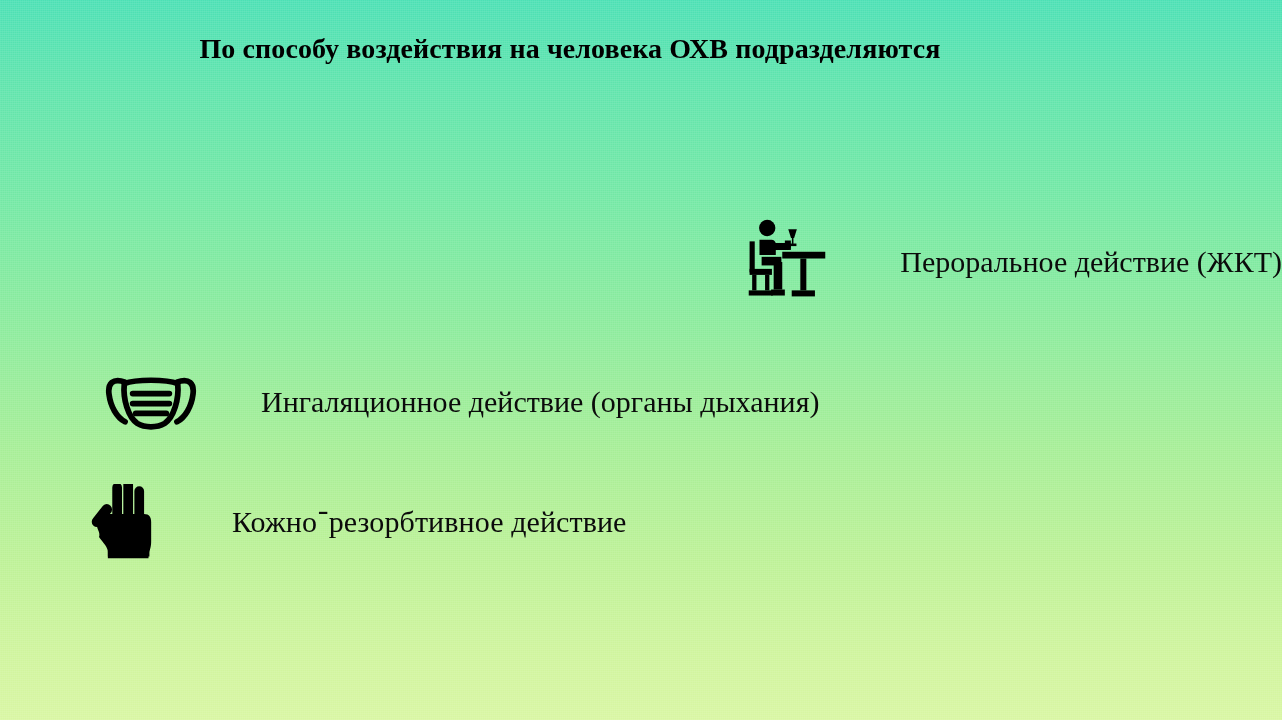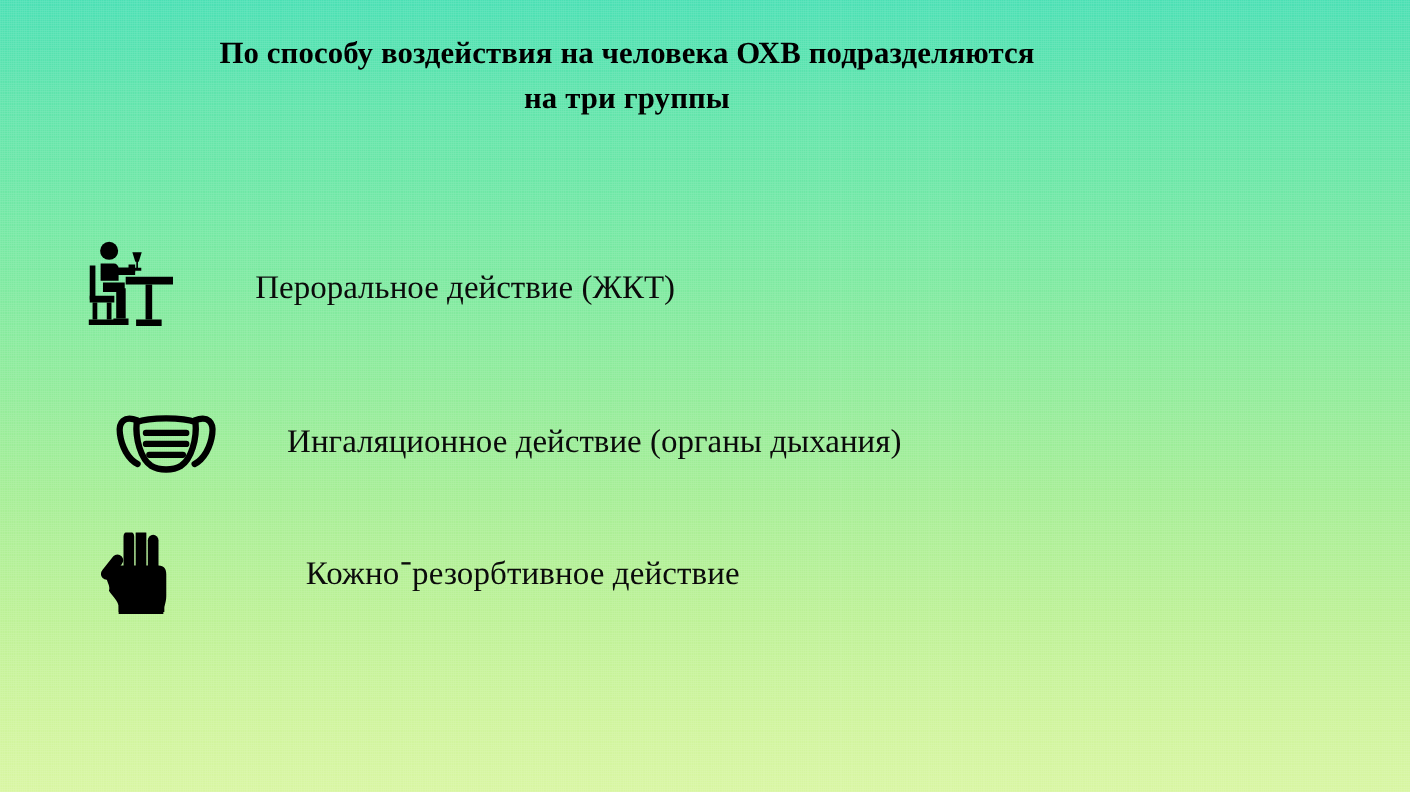--- a/index.html
+++ b/index.html
@@ -59,21 +59,21 @@
 
   
   .row {
     position: absolute;
     left: 0;
     width: 1282px;
     height: 100px;
     display: flex;
     align-items: center;
   }
-  .row-oral       { top: 212px; }
+  .row-oral       { top: 212px; justify-content: flex-end; }
   .row-inhalation { top: 352px; padding-left: 29px; }
   .row-dermal     { top: 472px; }
 
   .icon-cell {
     width: 232px;
     flex: 0 0 232px;
     display: flex;
     align-items: center;
     justify-content: center;
     padding-left: 12px;
@@ -86,32 +86,31 @@
   .icon-cell svg { display: block; }
 
   .row-label {
     font-family: "Liberation Serif", "DejaVu Serif", serif;
     font-weight: 400;
     font-size: 30px;
     line-height: 34px;
     color: #0b0b0b;
     white-space: nowrap;
   }
-  .row-dermal .row-label { letter-spacing: .1px; margin-left: 46px; }
+  .row-dermal .row-label { letter-spacing: .1px; }
 </style>
 </head>
 <body>
 
 <div id="slide">
 
   <div id="dither"></div>
 
   <div class="title-block">
     <div class="title-line">По способу воздействия на человека ОХВ подразделяются</div>
-    <div class="title-line">на три группы</div>
   </div>
 
   <div class="row row-oral">
     <div class="icon-cell">
       <svg width="86" height="86" viewBox="0 0 100 100" aria-hidden="true">
         <g fill="#000000">
 
           <circle cx="23.5" cy="10.5" r="9.5"></circle>
 
           <path d="M14.5 24 h14 a5 5 0 0 1 5 5 v13 h-19 z"></path>

